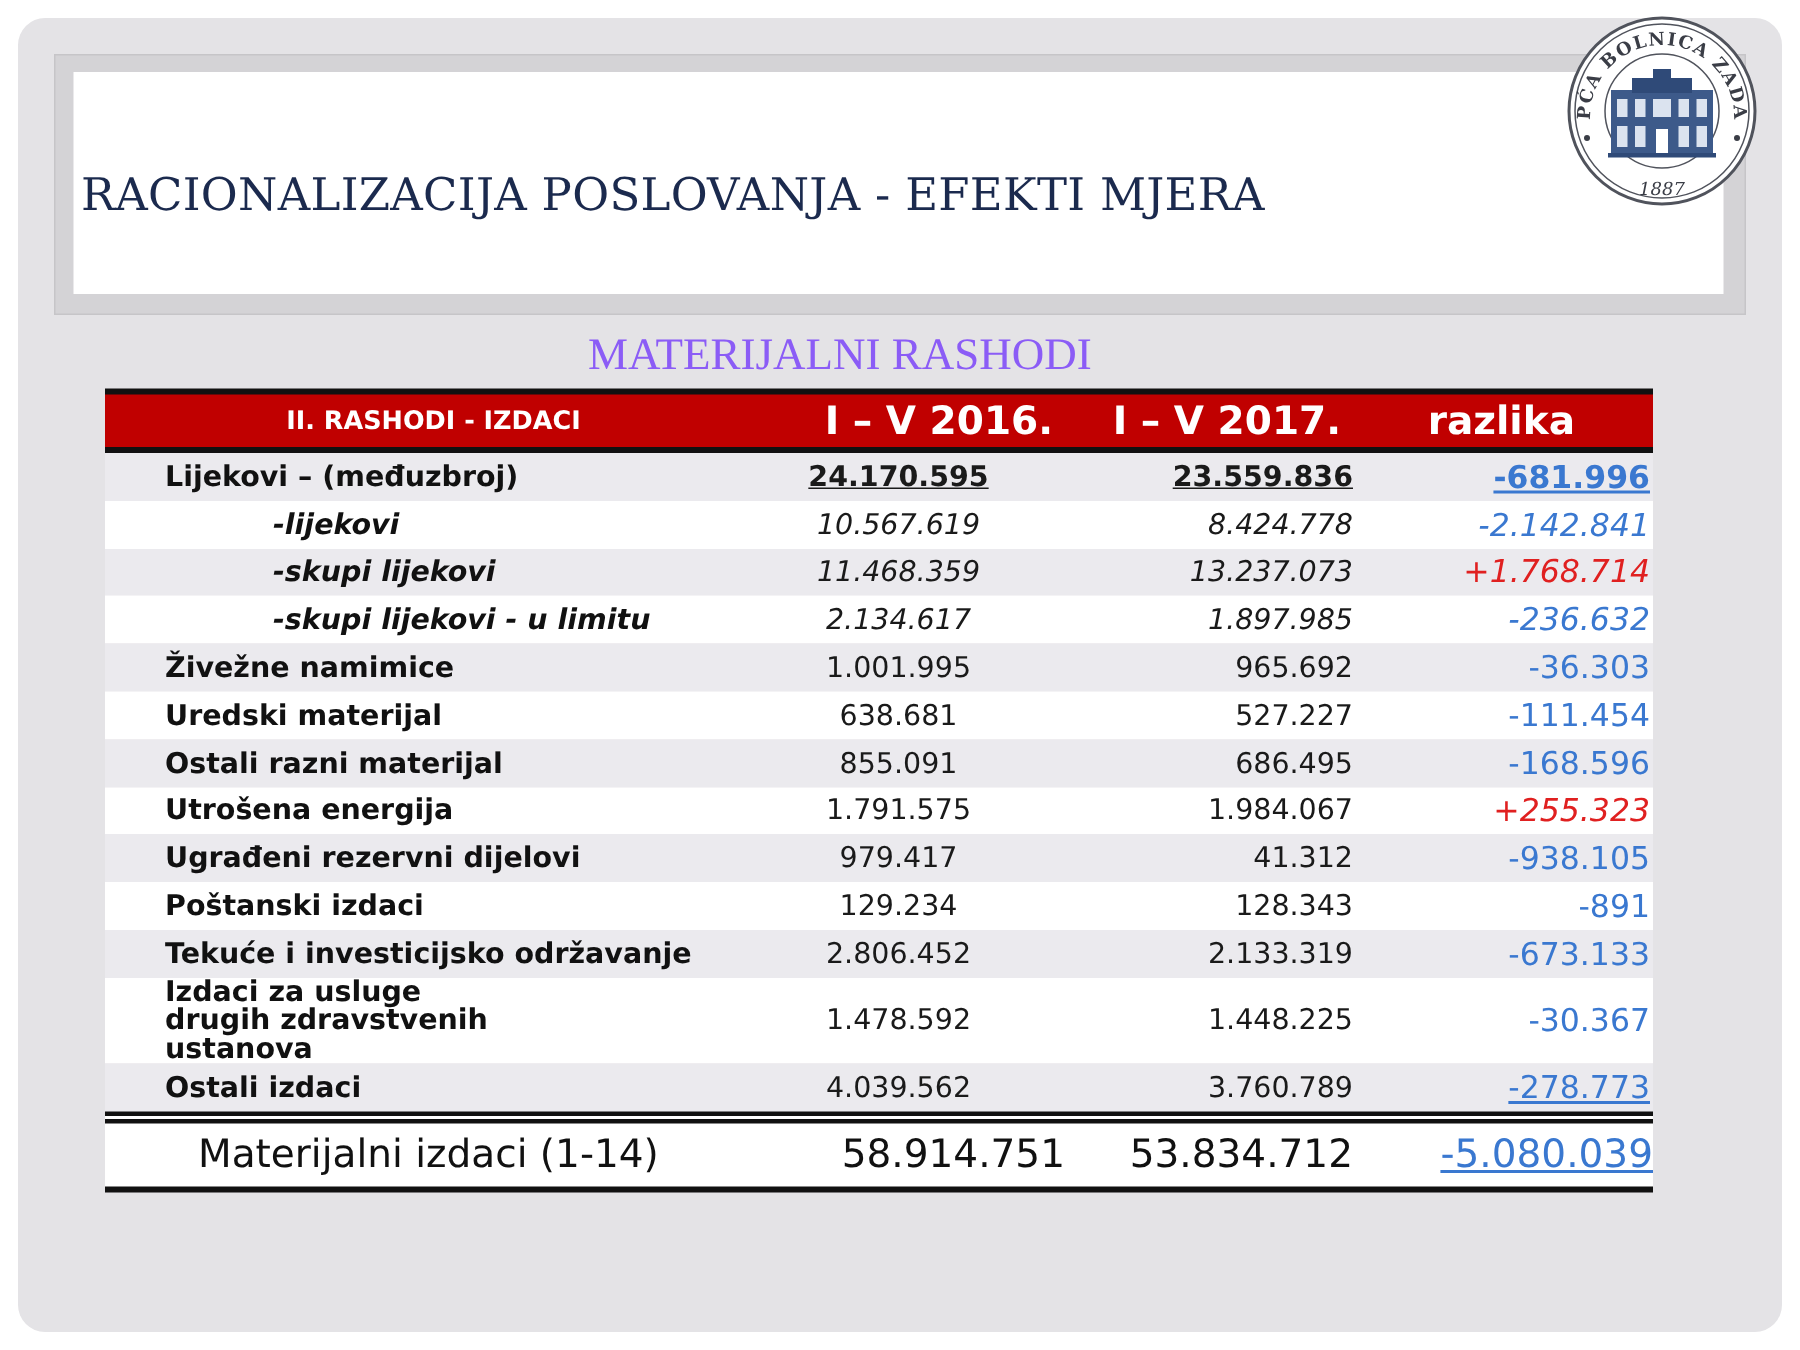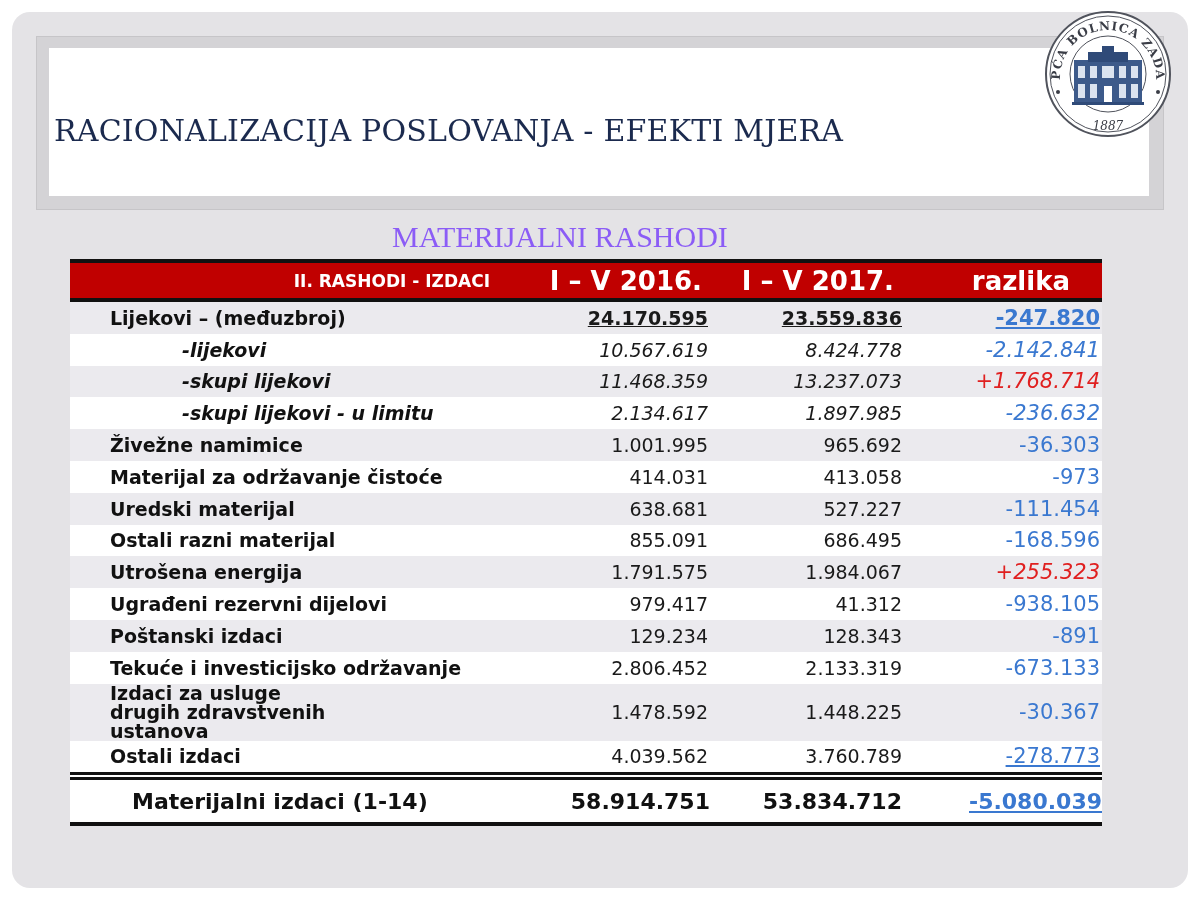--- a/index.html
+++ b/index.html
@@ -6,37 +6,37 @@
   body { width:1200px; height:900px; background:#ffffff; position:relative; overflow:hidden; font-family:"DejaVu Sans", sans-serif; }
   .slide { position:absolute; left:12px; top:12px; width:1176px; height:876px; background:#e4e3e6; border-radius:18px; }
   .title-frame { position:absolute; left:36px; top:36px; width:1128px; height:174px; background:#d4d3d6; border:1px solid #c6c5c8; box-sizing:border-box; }
   .title-box { position:absolute; left:49px; top:48px; width:1100px; height:148px; background:#ffffff; }
   .title { position:absolute; left:54px; top:113px; font-family:"DejaVu Serif", serif; font-size:30px; color:#1b2a4e; letter-spacing:0.2px; white-space:nowrap; font-weight:normal; }
   .logo { position:absolute; left:1038px; top:8px; width:140px; height:132px; }
   .subtitle { position:absolute; left:392px; top:220px; font-family:Liberation Serif, serif; font-size:30px; color:#8b5cf6; white-space:nowrap; }
   table.t { position:absolute; left:70px; top:259px; width:1032px; border-collapse:collapse; table-layout:fixed; }
   table.t col.c0 { width:420px; } table.t col.c1 { width:220px; } table.t col.c2 { width:192px; } table.t col.c3 { width:200px; }
   thead th { background:#c00000; color:#fff; height:35px; padding:0; border-top:4px solid #111; border-bottom:4px solid #111; font-weight:bold; }
-  th.h0 { text-align:right; padding-left:18px; font-size:17px; }
+  th.h0 { text-align:center; padding-left:18px; font-size:17px; }
   th.h1, th.h2 { text-align:right; font-size:26px; padding-right:8px; }
-  th.h3 { text-align:right; font-size:26px; padding-right:32px; }
+  th.h3 { text-align:right; font-size:26px; padding-right:52px; }
   tbody td { height:31.8px; padding:0; font-size:19px; color:#1a1a1a; }
   tbody tr:nth-child(odd) td { background:#ebeaee; }
   tbody tr:nth-child(even) td { background:#ffffff; }
   td.lbl { font-size:19px; font-weight:bold; padding-left:40px; color:#111; }
   td.lbl.sub { padding-left:112px; font-style:italic; }
-  td.v1 { text-align:right; padding-right:2px; }
+  td.v1 { text-align:center; padding-right:2px; }
   td.v2 { text-align:right; padding-right:0px; }
   td.v3 { text-align:right; padding-right:2px; font-size:21px; color:#3a78d0; }
   td.pos { color:#e02020; }
   td.ital { font-style:italic; }
   td.bold-u { font-weight:bold; text-decoration:underline; }
   tr.tall td { height:44px; }
   tr.last td { border-bottom:3px solid #111; }
-  tfoot td { background:#fff; height:42px; padding:0; font-weight:bold; font-size:22px; color:#111; border-top:3px solid #111; border-bottom:4px solid #111; }
+  tfoot td { background:#fff; height:42px; padding:0; font-weight:normal; font-size:26px; color:#111; border-top:3px solid #111; border-bottom:4px solid #111; }
   tfoot tr.gap td { height:2px; border-bottom:none; border-top:none; background:#fff; }
   td.flbl { padding-left:62px; }
   td.fv { text-align:right; }
   td.fv3 { text-align:right; color:#3a78d0; text-decoration:underline; }
 </style>
 </head>
 <body>
 
 <div class="slide"></div>
 <div class="title-frame"></div>
@@ -91,21 +91,21 @@
       <th class="h1">I – V 2016.</th>
       <th class="h2">I – V 2017.</th>
       <th class="h3">razlika</th>
     </tr>
   </thead>
   <tbody>
     <tr>
       <td class="lbl">Lijekovi – (međuzbroj)</td>
       <td class="v1 bold-u">24.170.595</td>
       <td class="v2 bold-u">23.559.836</td>
-      <td class="v3 bold-u">-247.820</td>
+      <td class="v3 bold-u">-681.996</td>
     </tr>
     <tr>
       <td class="lbl sub">-lijekovi</td>
       <td class="v1 ital">10.567.619</td>
       <td class="v2 ital">8.424.778</td>
       <td class="v3 ital">-2.142.841</td>
     </tr>
     <tr>
       <td class="lbl sub">-skupi lijekovi</td>
       <td class="v1 ital">11.468.359</td>
@@ -116,26 +116,20 @@
       <td class="lbl sub">-skupi lijekovi - u limitu</td>
       <td class="v1 ital">2.134.617</td>
       <td class="v2 ital">1.897.985</td>
       <td class="v3 ital">-236.632</td>
     </tr>
     <tr>
       <td class="lbl">Živežne namimice</td>
       <td class="v1">1.001.995</td>
       <td class="v2">965.692</td>
       <td class="v3">-36.303</td>
-    </tr>
-    <tr>
-      <td class="lbl">Materijal za održavanje čistoće</td>
-      <td class="v1">414.031</td>
-      <td class="v2">413.058</td>
-      <td class="v3">-973</td>
     </tr>
     <tr>
       <td class="lbl">Uredski materijal</td>
       <td class="v1">638.681</td>
       <td class="v2">527.227</td>
       <td class="v3">-111.454</td>
     </tr>
     <tr>
       <td class="lbl">Ostali razni materijal</td>
       <td class="v1">855.091</td>

